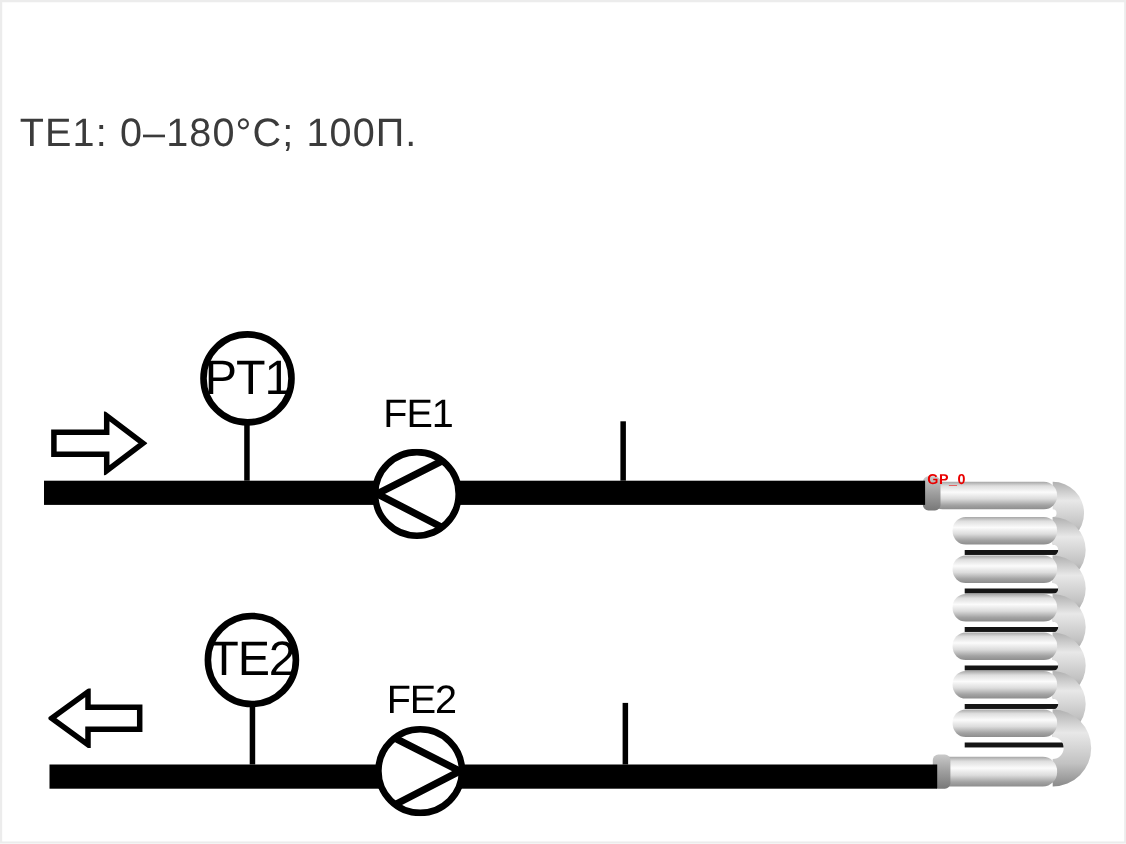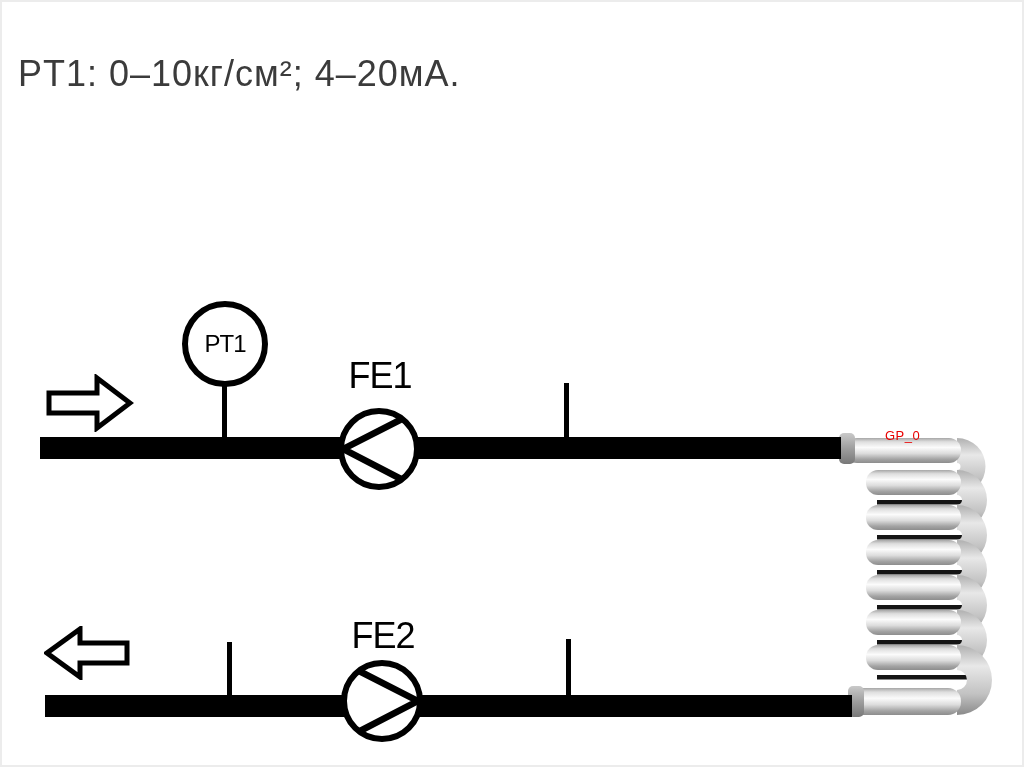--- a/index.html
+++ b/index.html
@@ -11,62 +11,64 @@
   .abs{position:absolute;}
   .spec{
     font-size:36px;color:#3b3b3b;letter-spacing:1px;white-space:nowrap;
     line-height:1;z-index:4;
   }
   .pipe{background:#000;height:22px;z-index:2;}
   .stem{background:#000;width:5px;z-index:2;}
   .gauge{
     width:86px;height:86px;box-sizing:border-box;border:6px solid #000;
     border-radius:50%;background:#fff;display:flex;align-items:center;
-    justify-content:center;font-size:24px;color:#000;z-index:3;
+    justify-content:center;font-size:44px;color:#000;z-index:3;
     letter-spacing:-1px;
   }
   .dlabel{
     font-size:36px;color:#000000;z-index:4;text-align:center;width:100px;
     line-height:1;letter-spacing:-1px;
   }
   .fe-symbol{z-index:3;}
   .arrow-icon{z-index:3;}
   .coil{z-index:1;}
   .gp-label{
-    font-size:13px;font-weight:normal;color:#e90000;z-index:5;line-height:1;
+    font-size:13px;font-weight:bold;color:#e90000;z-index:5;line-height:1;
     letter-spacing:0.5px;
-    margin-left:42px;
   }
 </style>
 </head>
 <body>
 
 <div id="slide">
 
-  <div class="abs spec" style="left:18px;top:56px;">PT1: 0–10кг/см²; 4–20мА.</div>
+  <div class="abs spec" style="left:18px;top:103px;">TE1: 0–180°C; 100П.</div>
 
   <div class="abs pipe" style="left:40px;top:437px;width:801px;"></div>
 
   <div class="abs pipe" style="left:45px;top:695px;width:807px;"></div>
 
   <svg class="abs arrow-icon" style="left:46px;top:374px;" width="88" height="58" viewBox="0 0 88 58">
     <path d="M3,19 L51,19 L51,4 L84,29 L51,54 L51,39 L3,39 Z" fill="#ffffff" stroke="#000000" stroke-width="5" stroke-linejoin="miter"></path>
   </svg>
 
   <svg class="abs arrow-icon" style="left:44px;top:626px;" width="86" height="54" viewBox="0 0 86 54">
     <path d="M83,17 L36,17 L36,3 L3,27 L36,51 L36,37 L83,37 Z" fill="#ffffff" stroke="#000000" stroke-width="5" stroke-linejoin="miter"></path>
   </svg>
 
   <div class="abs stem" style="left:222px;top:386px;height:51px;"></div>
   <div class="abs stem" style="left:564px;top:383px;height:54px;"></div>
   <div class="abs stem" style="left:227px;top:642px;height:53px;"></div>
   <div class="abs stem" style="left:566px;top:639px;height:56px;"></div>
 
   <div class="abs gauge" style="left:182px;top:301px;">
     <span>PT1</span>
+  </div>
+  <div class="abs gauge" style="left:186px;top:557px;">
+    <span>TE2</span>
   </div>
 
   <svg class="abs fe-symbol" style="left:338px;top:408px;" width="82" height="82" viewBox="0 0 82 82">
     <circle cx="41" cy="41" r="38" fill="#ffffff" stroke="#000000" stroke-width="6"></circle>
     <polyline points="62,12 5,41 63,71" fill="none" stroke="#000000" stroke-width="6.5" stroke-linecap="round"></polyline>
   </svg>
   <div class="abs dlabel" style="left:330px;top:358px;">FE1</div>
 
   <svg class="abs fe-symbol" style="left:341px;top:660px;" width="82" height="82" viewBox="0 0 82 82">
     <circle cx="41" cy="41" r="38" fill="#ffffff" stroke="#000000" stroke-width="6"></circle>

